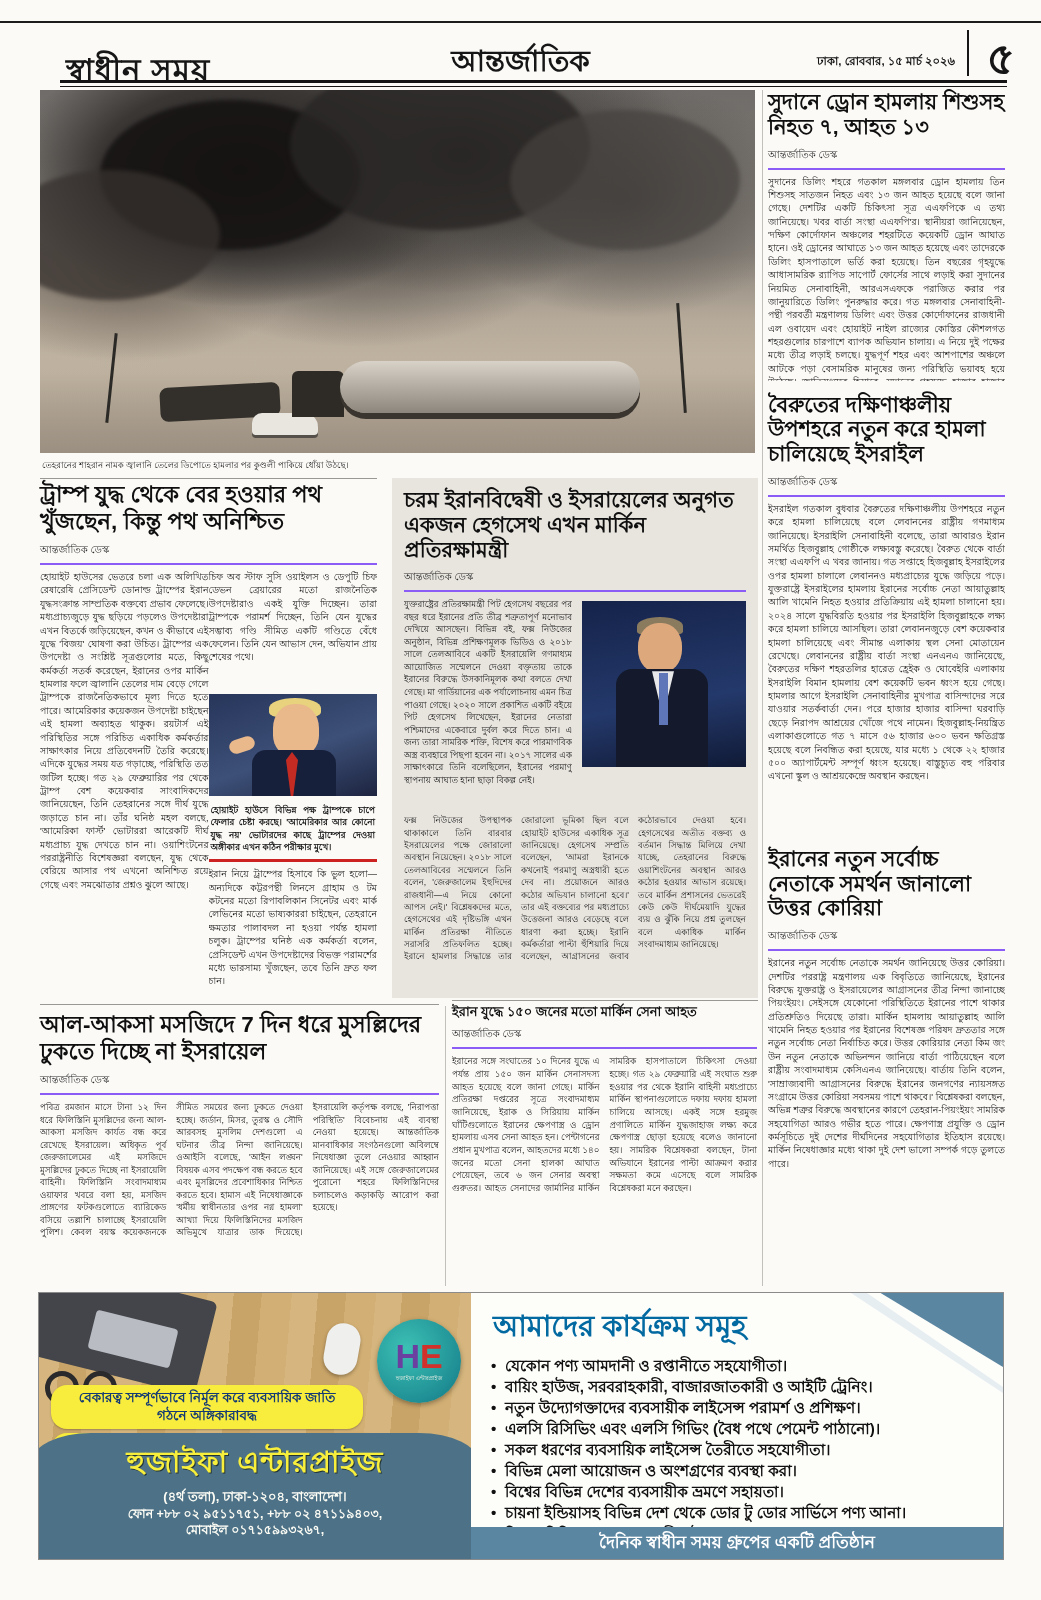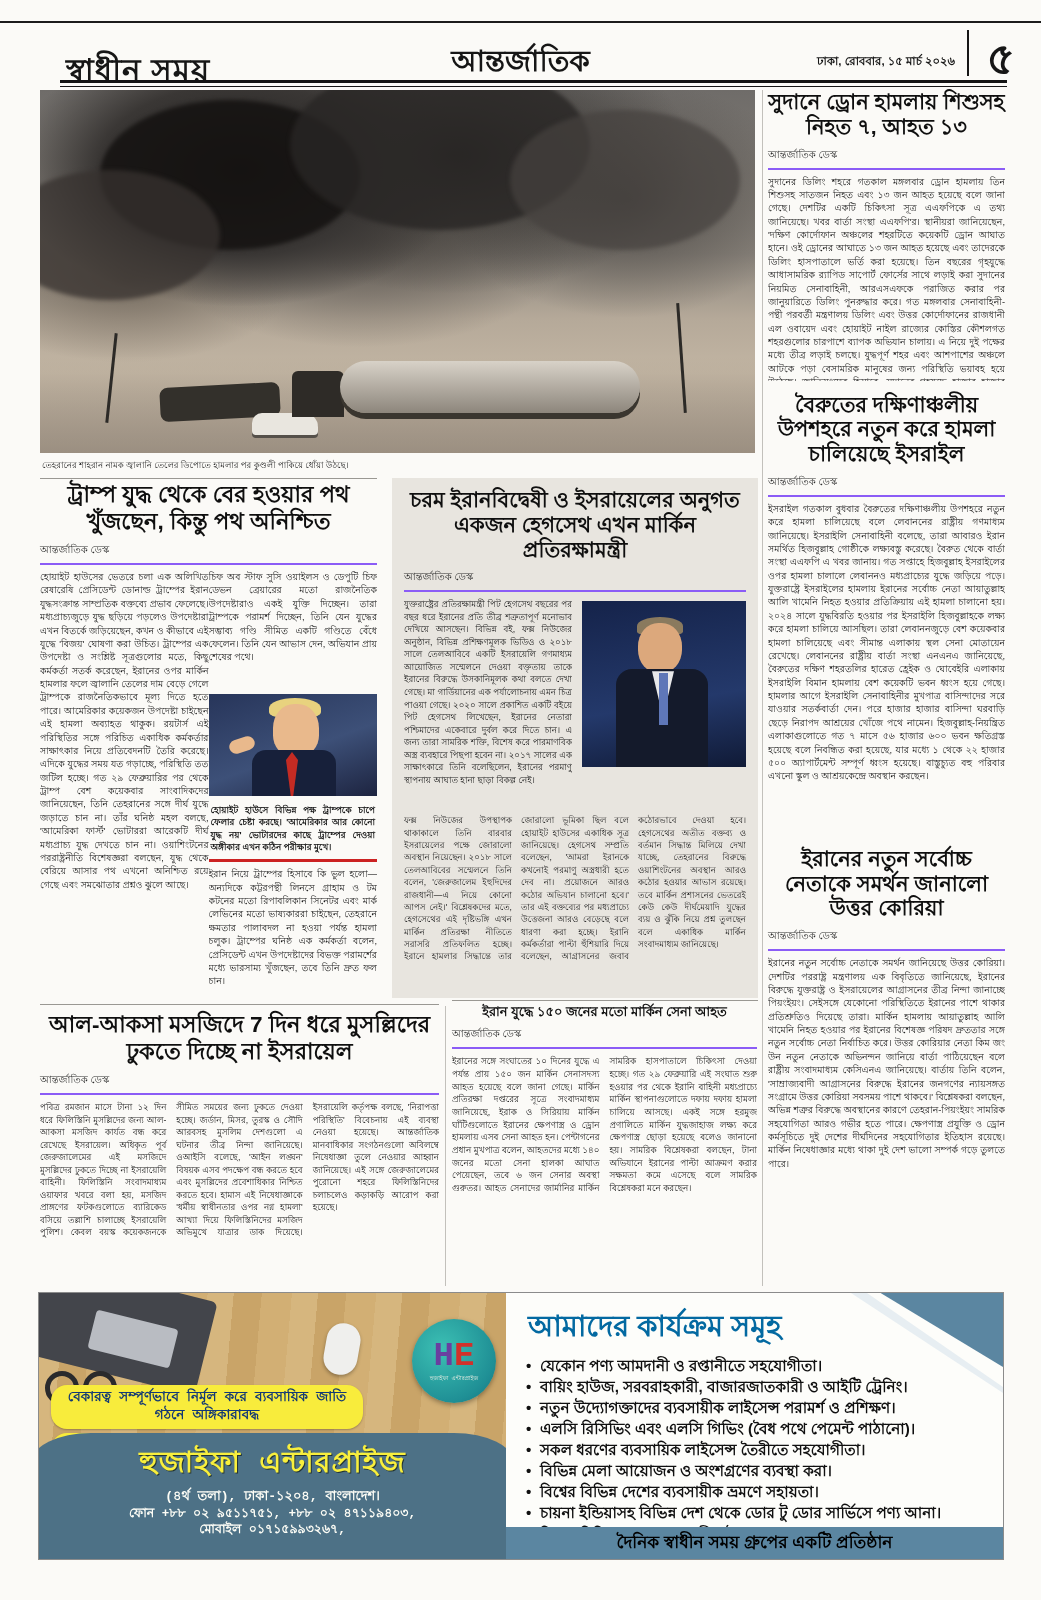--- a/index.html
+++ b/index.html
@@ -40,21 +40,21 @@
   .tanker { position:absolute; left:300px; bottom:40px; width:300px; height:52px;
             background:linear-gradient(180deg,#d8d2c8,#8d867c); border-radius:26px; box-shadow:0 6px 0 #3a362f; }
   .tanker-cab { position:absolute; left:252px; bottom:36px; width:52px; height:46px; background:#2e2b27; border-radius:6px 6px 0 0; }
   .wreck { position:absolute; left:120px; bottom:34px; width:120px; height:34px; background:#33302b; border-radius:8px; transform:rotate(-3deg); }
   .car { position:absolute; left:212px; bottom:18px; width:66px; height:22px; background:#e9e6df; border-radius:10px 14px 4px 4px; box-shadow:0 3px 0 #55504a; }
   .pole { position:absolute; width:3px; background:#2c2a27; }
   .p1 { left:70px; bottom:30px; height:90px; transform:rotate(6deg); }
   .p2 { left:640px; bottom:40px; height:110px; transform:rotate(-4deg); }
   .photo-caption { position:absolute; left:42px; top:459px; width:700px; font-size:8.5px; color:#242424; }
   
-  .headline { font-weight:800; text-align:center; line-height:1.18; color:#0f0f0f; }
+  .headline { font-weight:800; text-align:left; line-height:1.18; color:#0f0f0f; }
   .byline { font-size:10px; color:#2e2e2e; border-bottom:2px solid #8b5cf6; padding-bottom:4px; margin:7px 0 6px 0; }
   .body-text { font-size:9.3px; line-height:1.44; text-align:justify; color:#1c1c1c; overflow:hidden; }
   .col-rule-v { position:absolute; width:1px; background:#c2c0bb; }
   .rule-h { position:absolute; height:1px; background:#9a9893; }
   
   .rail { position:absolute; left:768px; top:90px; width:237px; }
   .rail-article { margin-bottom:12px; }
   .rail-article .headline { font-size:21px; }
   
   .trump { position:absolute; left:40px; top:482px; width:337px; }
@@ -85,22 +85,22 @@
   .heg-rest { column-count:3; column-gap:9px; margin-top:8px; font-size:8.6px; height:268px; }
   
   .alaqsa { position:absolute; left:40px; top:1012px; width:399px; }
   .alaqsa .headline { font-size:22.5px; }
   .alaqsa .body-text { column-count:3; column-gap:10px; height:172px; font-size:8.7px; }
   .ustroops { position:absolute; left:452px; top:1004px; width:305px; }
   .ustroops .headline { font-size:13px; }
   .ustroops .body-text { column-count:2; column-gap:10px; height:196px; font-size:8.8px; }
   
   .ad { position:absolute; left:38px; top:1292px; width:966px; height:268px; border:1.5px solid #8b8b8b; display:flex; background:#fff; }
-  .ad-left { position:relative; width:467px; overflow:hidden;
-    background:repeating-linear-gradient(95deg,#d6b67e 0 26px,#c9a468 26px 54px,#d2af74 54px 84px);font-family:Liberation Mono, monospace; }
+  .ad-left { position:relative; width:432px; overflow:hidden;
+    background:repeating-linear-gradient(95deg,#d6b67e 0 26px,#c9a468 26px 54px,#d2af74 54px 84px); }
   .laptop { position:absolute; left:-30px; top:-16px; width:200px; height:96px; background:#43454b; transform:rotate(14deg); border-radius:6px; }
   .trackpad { position:absolute; left:52px; top:26px; width:84px; height:40px; background:#b9bcc2; transform:rotate(14deg); border-radius:4px; }
   .glasses { position:absolute; left:6px; top:78px; width:34px; height:34px; border:5px solid #2a2a2c; border-radius:50%; }
   .glasses2 { left:44px; }
   .mouse { position:absolute; left:286px; top:30px; width:34px; height:52px; background:#efefed; border-radius:17px; transform:rotate(10deg); box-shadow:0 2px 4px rgba(0,0,0,.3); }
   .he-logo { position:absolute; right:10px; top:26px; width:84px; height:84px; border-radius:50%;
     background:radial-gradient(circle at 35% 35%, #3cc0b4, #1f8f95 70%, #14707c); display:flex; flex-direction:column; align-items:center; justify-content:center;
     box-shadow:0 2px 5px rgba(0,0,0,.35); }
   .he-letters { font-size:34px; font-weight:800; line-height:1; }
   .he-h { color:#6a3fa0; } .he-e { color:#d2302a; }
@@ -118,21 +118,21 @@
   .ad-right { position:relative; flex:1; padding:10px 16px 40px 18px; background:#fdfdfa; overflow:hidden; }
   .ad-corner { position:absolute; top:0; right:0; width:170px; height:84px; background:#5b86a1;
     clip-path:polygon(28% 0, 100% 0, 100% 88%); }
   .ad-corner2 { position:absolute; top:0; right:0; width:200px; height:100px; background:#e7eef2;
     clip-path:polygon(24% 0, 32% 0, 100% 94%, 100% 100%); }
   .ad-title { font-size:29px; font-weight:800; color:#0369a1; margin:0 0 4px 4px; }
   .ad-list { list-style:none; }
   .ad-list li { font-size:15.2px; font-weight:600; color:#101010; line-height:1.32; margin-bottom:1px; padding-left:16px; position:relative; }
   .ad-list li::before { content:"•"; position:absolute; left:2px; top:0; }
   .ad-footer { position:absolute; left:0; right:0; bottom:0; height:32px; background:#5b86a1;
-    color:#000000; font-size:17px; font-weight:800; text-align:center; line-height:32px; }
+    color:#ffffff; font-size:17px; font-weight:800; text-align:center; line-height:32px; }
 </style>
 </head>
 <body>
 
 <div class="page">
 
   <div class="top-rule"></div>
   <div class="masthead">স্বাধীন সময়</div>
   <div class="section-title">আন্তর্জাতিক</div>
   <div class="dateline">ঢাকা, রোববার, ১৫ মার্চ ২০২৬</div>

